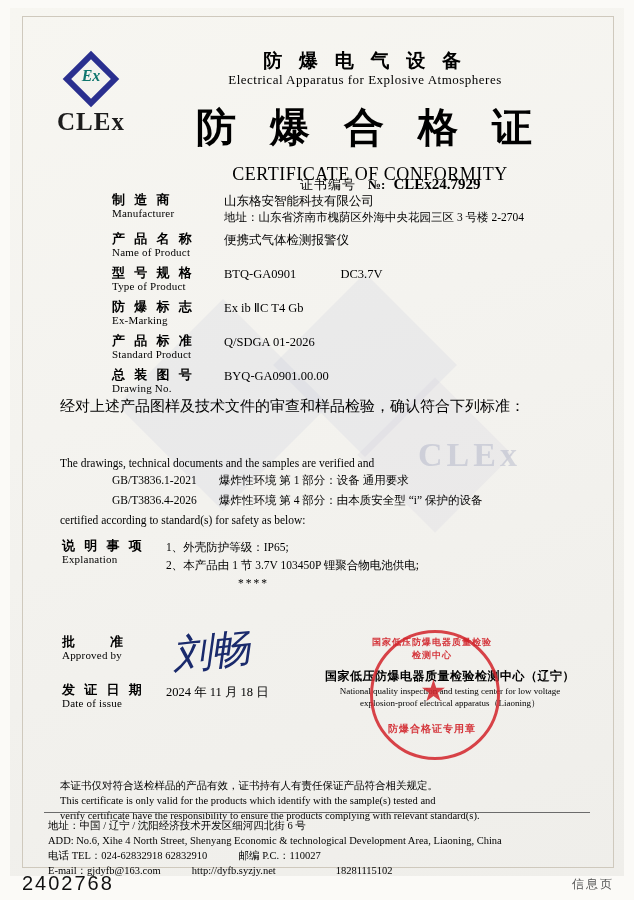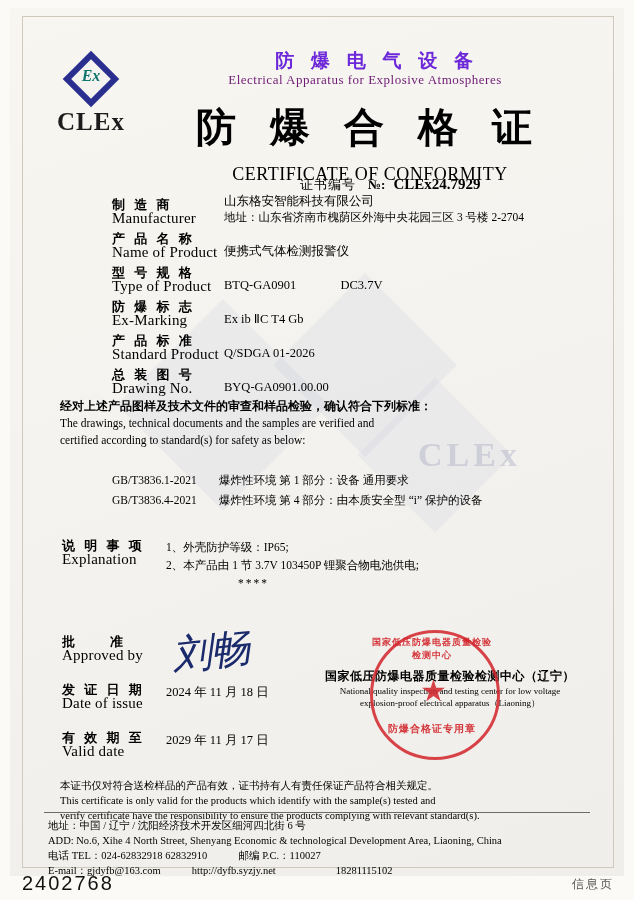--- a/index.html
+++ b/index.html
@@ -89,35 +89,35 @@
     margin-top: 2px;
     font-size: 25px;
     font-weight: bold;
     color: #1c1c1c;
     letter-spacing: 1px;
     font-family: "Liberation Serif", serif;
   }
   
   .hdr-cn {
     position: absolute;
-    left: 162px; top: 48px;
+    left: 150px; top: 48px;
     width: 430px;
     text-align: center;
     font-size: 19px;
     font-weight: bold;
     letter-spacing: 6px;
-    color: #6d28d9;
+    color: #000000;
   }
   .hdr-en {
     position: absolute;
     left: 150px; top: 72px;
     width: 430px;
     text-align: center;
     font-size: 13px;
-    color: #701a75;
+    color: #000000;
     letter-spacing: 0.5px;
   }
   .title-cn {
     position: absolute;
     left: 150px; top: 100px;
     width: 440px;
     text-align: center;
     font-size: 40px;
     font-weight: bold;
     letter-spacing: 12px;
@@ -147,36 +147,36 @@
   .cert-no-val { font-weight: bold; font-size: 15px; margin-left: 4px; }
 
   
   .fields {
     position: absolute;
     left: 112px; top: 192px;
     width: 490px;
   }
   .field-row {
     display: flex;
-    align-items: flex-end;
+    align-items: flex-start;
     margin-bottom: 6px;
   }
   .field-label {
     width: 112px;
     flex: none;
   }
   .lab-cn {
     font-size: 13px;
     font-weight: bold;
     letter-spacing: 3px;
     color: #000;
     line-height: 15px;
   }
   .lab-en {
-    font-size: 15px;
+    font-size: 11px;
     color: #000;
     line-height: 13px;
     letter-spacing: 0.2px;
   }
   .field-value {
     font-size: 12.5px;
     color: #000;
     padding-top: 1px;
     line-height: 16px;
   }
@@ -191,22 +191,22 @@
 
   
   .statement {
     position: absolute;
     left: 60px; top: 398px;
     width: 520px;
     font-size: 12px;
     color: #000;
     line-height: 17px;
   }
-  .statement .cn { font-weight: bold; font-size: 12px; }
-  .statement .en { font-size: 11.5px; }
+  .statement .cn { font-weight: normal; font-size: 15px; }
+  .statement .en { font-size: 11.5px; margin-top: 40px; }
 
   .standards {
     position: absolute;
     left: 112px; top: 470px;
     width: 480px;
     font-size: 11.5px;
     color: #000;
     line-height: 20px;
   }
   .std-code { display: inline-block; width: 104px; }
@@ -449,21 +449,21 @@
     <div class="en">The drawings, technical documents and the samples are verified and</div>
     <div class="en">certified according to standard(s) for safety as below:</div>
   </div>
 
   <div class="standards">
     <div>
       <span class="std-code">GB/T3836.1-2021</span>
       <span>爆炸性环境 第 1 部分：设备 通用要求</span>
     </div>
     <div>
-      <span class="std-code">GB/T3836.4-2021</span>
+      <span class="std-code">GB/T3836.4-2026</span>
       <span>爆炸性环境 第 4 部分：由本质安全型 “i” 保护的设备</span>
     </div>
   </div>
 
   <div class="explanation">
     <div class="exp-label">
       <div class="lab-cn">说 明 事 项</div>
       <div class="lab-en">Explanation</div>
     </div>
     <div class="exp-body">
@@ -480,27 +480,20 @@
         <div class="lab-en">Approved by</div>
       </div>
       <div class="bf-value"></div>
     </div>
     <div class="bf-row">
       <div class="bf-label">
         <div class="lab-cn">发 证 日 期</div>
         <div class="lab-en">Date of issue</div>
       </div>
       <div class="bf-value">2024 年 11 月 18 日</div>
-    </div>
-    <div class="bf-row">
-      <div class="bf-label">
-        <div class="lab-cn">有 效 期 至</div>
-        <div class="lab-en">Valid date</div>
-      </div>
-      <div class="bf-value">2029 年 11 月 17 日</div>
     </div>
   </div>
 
   <div class="signature">刘畅</div>
 
   <div class="agency">
     <div class="agency-cn">国家低压防爆电器质量检验检测中心（辽宁）</div>
     <div class="agency-en">National quality inspection and testing center for low voltage</div>
     <div class="agency-en">explosion-proof electrical apparatus（Liaoning）</div>
   </div>

